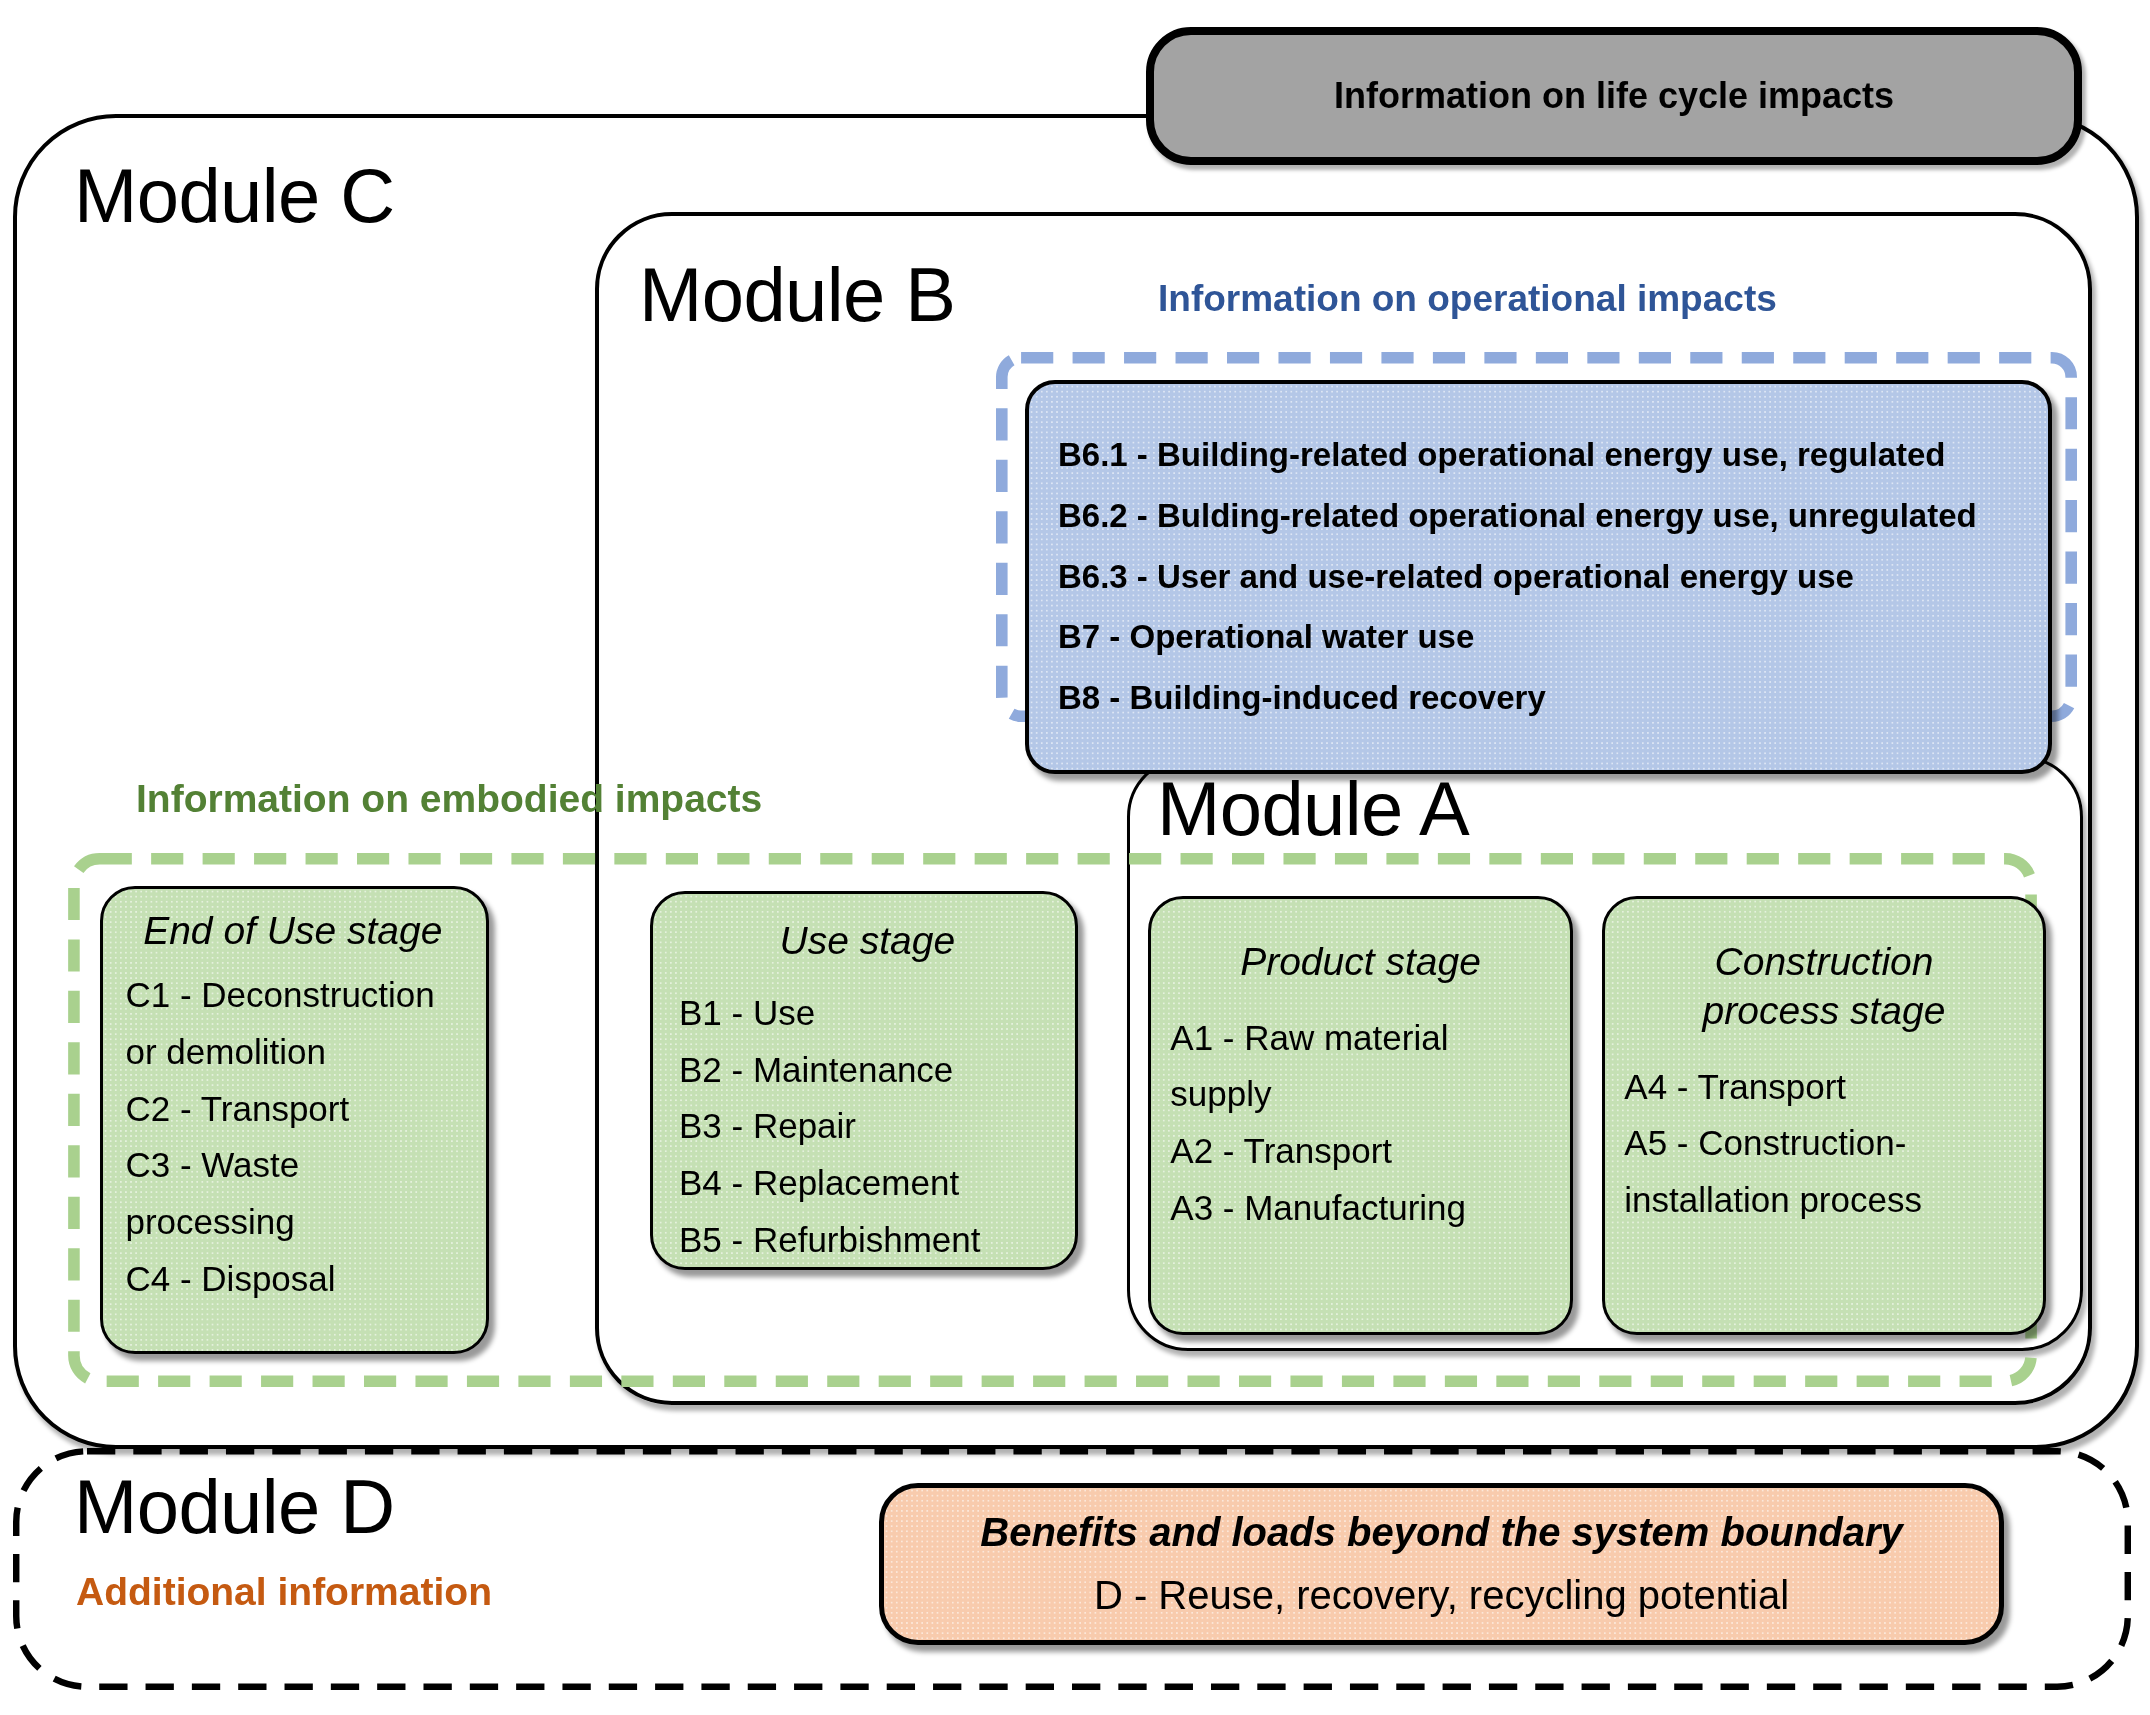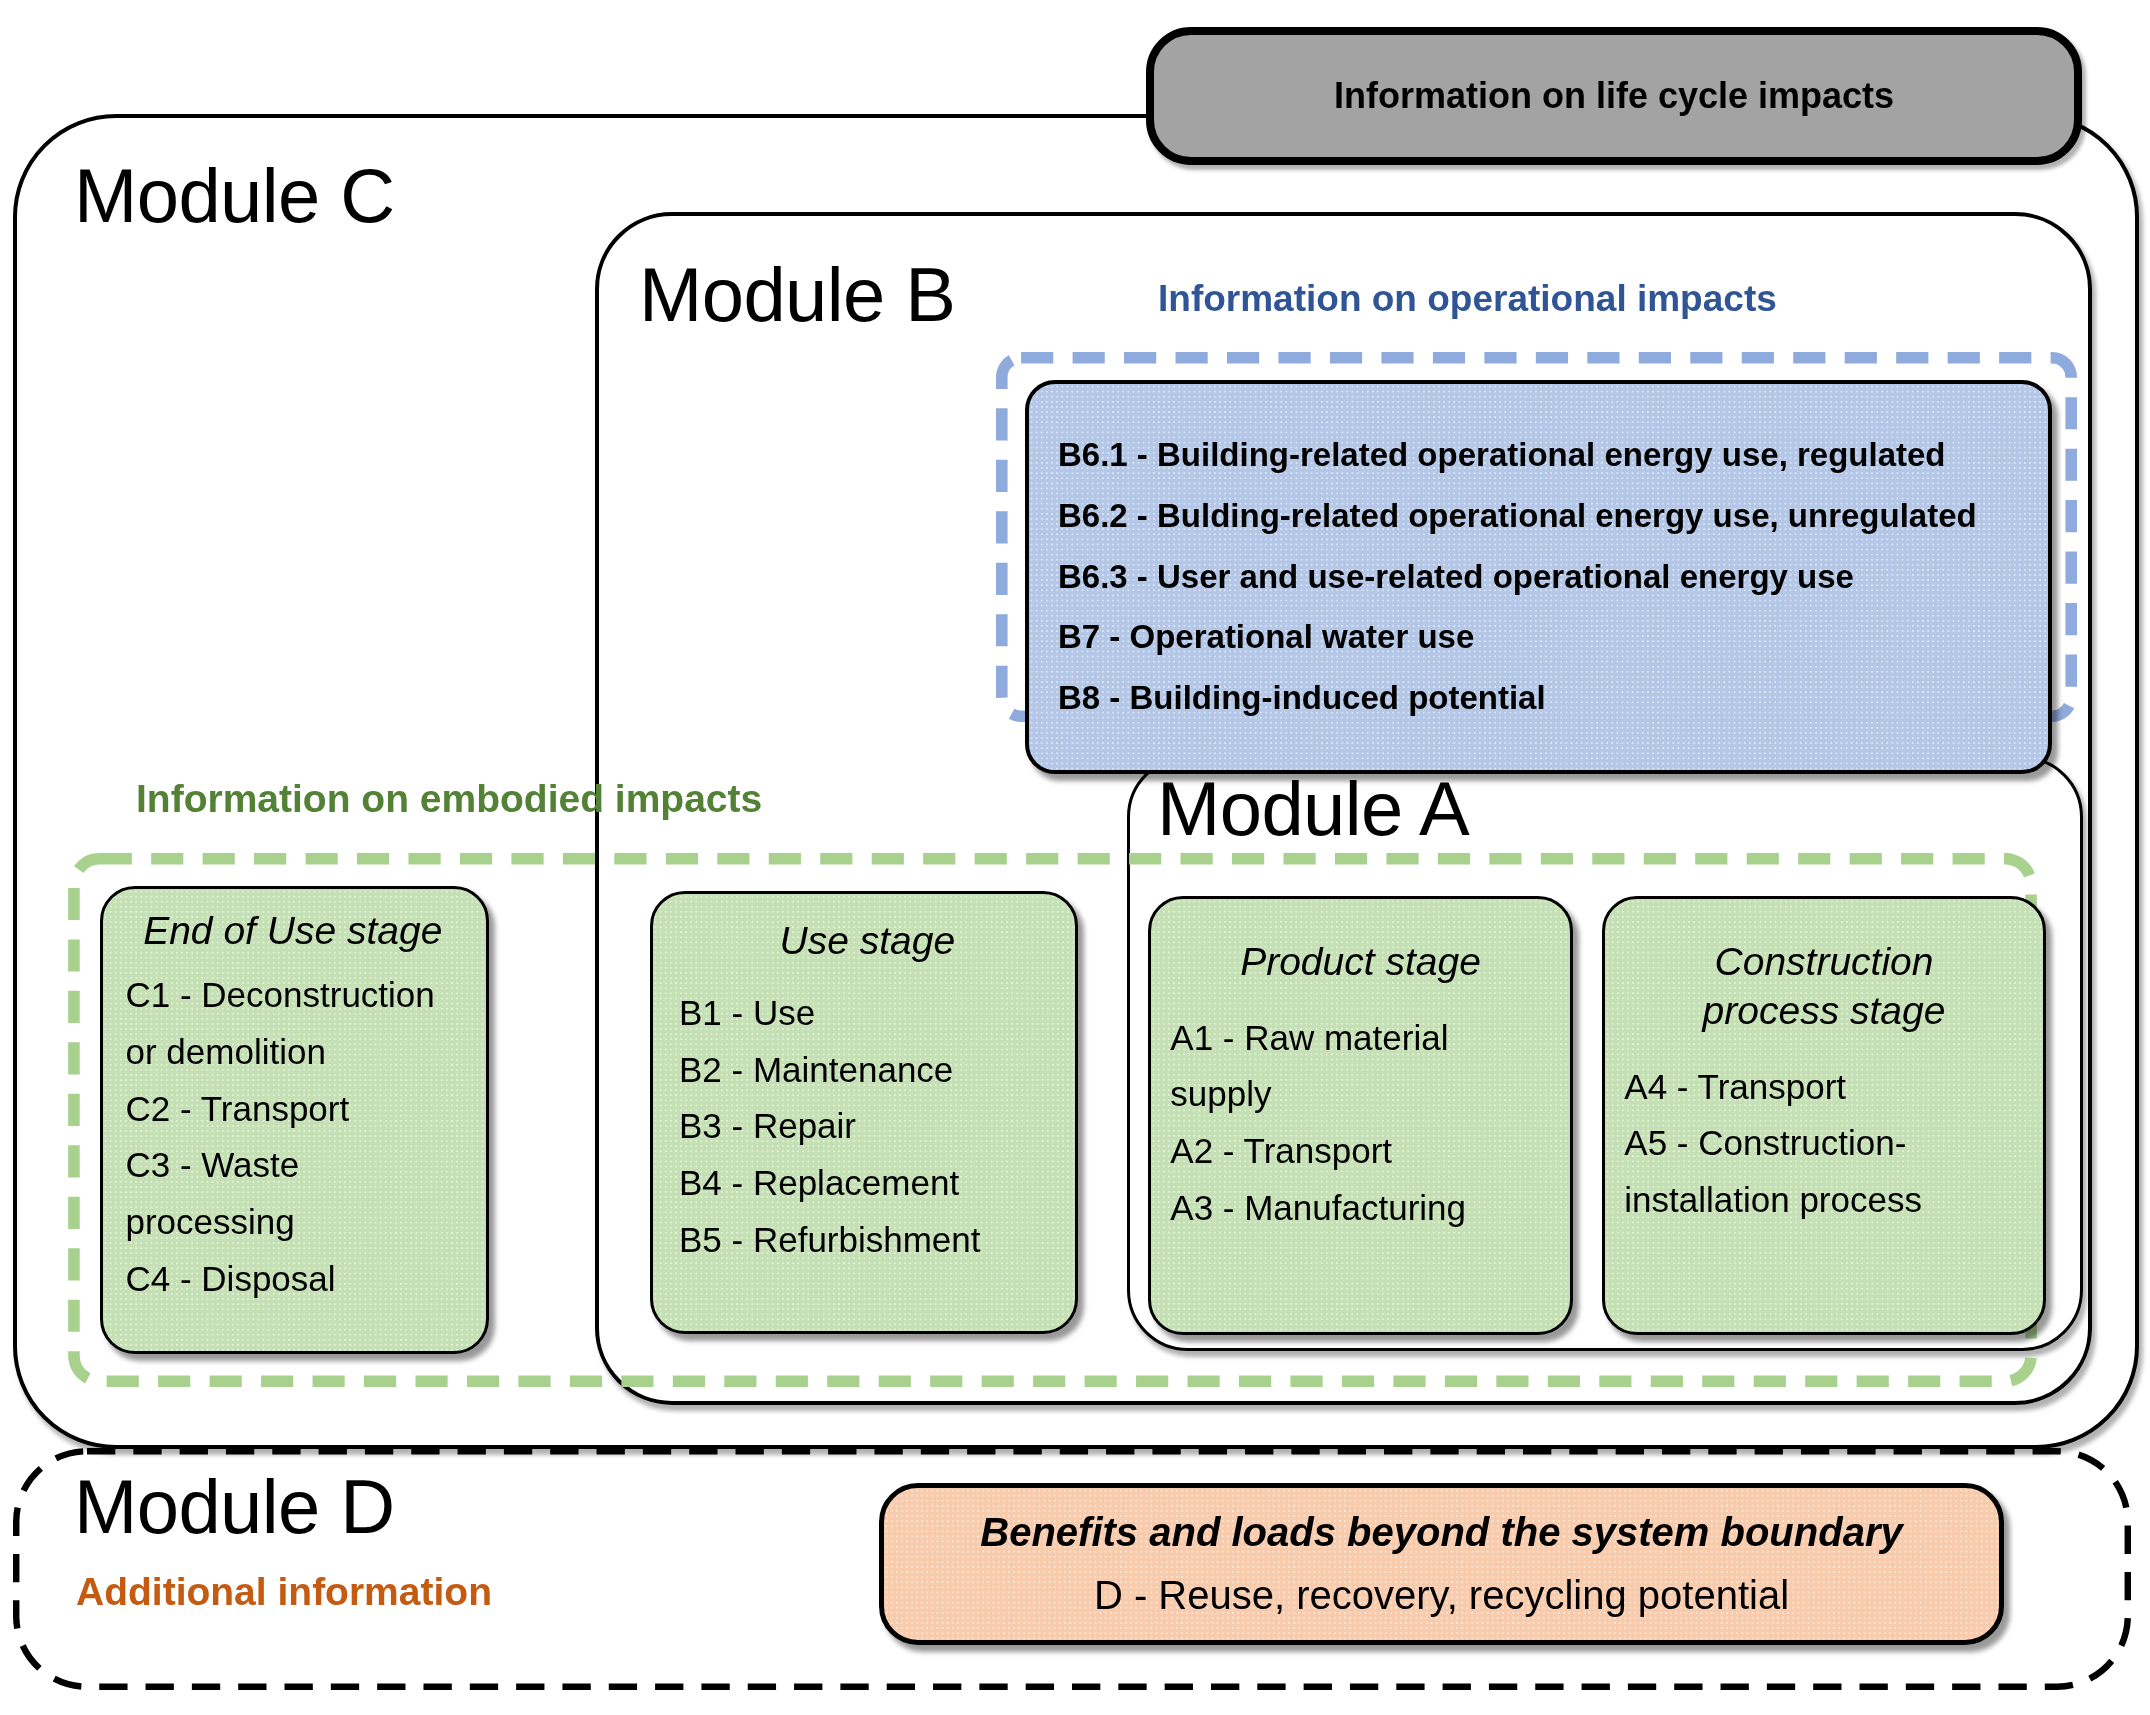--- a/index.html
+++ b/index.html
@@ -24,21 +24,21 @@
            background-image:radial-gradient(rgba(255,255,255,.55) 1px, rgba(255,255,255,0) 1px);
            background-size:5.1px 5.1px;}
   .blue-box{left:1025px;top:380px;width:1027px;height:394px;border-radius:30px;background-color:#b4c7e7;
             display:flex;flex-direction:column;justify-content:center;gap:26px;padding:6.4px 0 6.4px 29px;box-sizing:border-box;font-weight:bold;}
   .blue-box .item{font-size:33px;line-height:1.05;white-space:nowrap;}
   .stage-box{border-width:3.9px;border-radius:35px;background-color:#c5e0b4;
              display:flex;flex-direction:column;box-sizing:border-box;}
   .stage-box .title{font-style:italic;font-size:39px;text-align:center;line-height:1.25;margin:0 auto 11.6px auto;}
   .stage-box .item{font-size:35px;line-height:1.62;}
   .end-of-use{left:100px;top:886px;width:389px;height:468px;padding:18px 26px 6.4px 22.5px;}
-  .use-stage{left:650px;top:891px;width:428px;height:443px;padding:23px 19.3px 6.4px 26px;}
+  .use-stage{left:650px;top:891px;width:428px;height:379px;padding:23px 19.3px 6.4px 26px;}
   .use-stage .title{margin-bottom:19.3px;}
   .product-stage{left:1148px;top:896px;width:425px;height:439px;padding:39px 19.3px 6.4px 19.3px;}
   .product-stage .title{margin-bottom:23px;}
   .construction-stage{left:1602px;top:896px;width:444px;height:439px;padding:39px 19.3px 6.4px 19.3px;}
   .construction-stage .title{max-width:283px;margin-bottom:23px;}
   .orange-box{left:879px;top:1483px;width:1125px;height:162px;border-radius:39px;background-color:#f8cbad;
               border-width:5.1px;display:flex;flex-direction:column;justify-content:space-evenly;align-items:center;
               padding:3.9px 13px;box-sizing:border-box;}
   .orange-box .l1{font-size:40px;font-weight:bold;font-style:italic;white-space:nowrap;}
   .orange-box .l2{font-size:40px;white-space:nowrap;}
@@ -71,21 +71,21 @@
 
 <svg class="dashrect" style="left:996px;top:352px;" width="1081" height="370" viewBox="0 0 1680 575">
   <rect x="9" y="9" width="1662" height="557" rx="30" fill="none" stroke="#8faadc" stroke-width="18" stroke-dasharray="50 30"></rect>
 </svg>
 
 <div class="fillbox blue-box">
   <div class="item">B6.1 - Building-related operational energy use, regulated</div>
   <div class="item">B6.2 - Bulding-related operational energy use, unregulated</div>
   <div class="item">B6.3 - User and use-related operational energy use</div>
   <div class="item">B7 - Operational water use</div>
-  <div class="item">B8 - Building-induced potential</div>
+  <div class="item">B8 - Building-induced recovery</div>
 </div>
 
 <div class="fillbox stage-box end-of-use">
   <div class="title">End of Use stage</div>
   <div class="item">C1 - Deconstruction or demolition</div>
   <div class="item">C2 - Transport</div>
   <div class="item">C3 - Waste processing</div>
   <div class="item">C4 - Disposal</div>
 </div>
 

